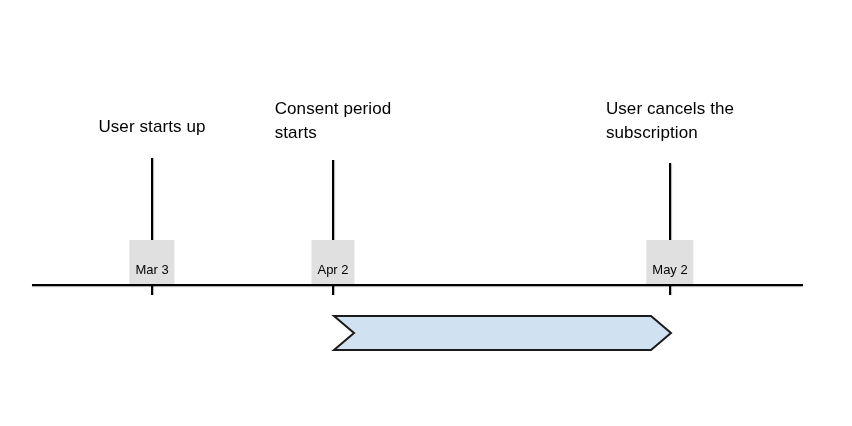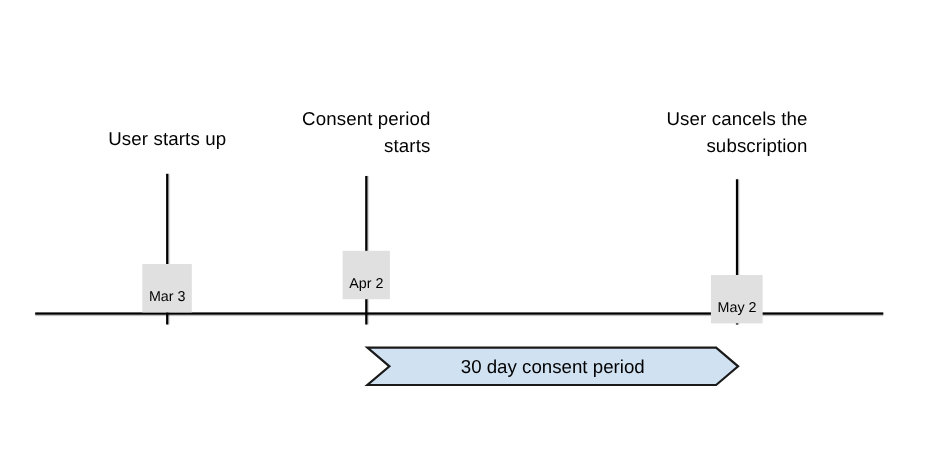--- a/index.html
+++ b/index.html
@@ -35,21 +35,21 @@
   .event {
     position: absolute;
     top: 0;
     width: 0;
     height: 0;
   }
   .event-title {
     position: absolute;
     transform: translateX(-50%);
     white-space: pre;
-    text-align: right;
+    text-align: left;
     font-size: 17px;
     line-height: 24px;
     color: #000000;
     letter-spacing: 0.1px;
   }
   .event-tick {
     position: absolute;
     left: -1px;
     width: 2px;
     background: #000000;
@@ -102,30 +102,29 @@
   <div class="event" id="event-0" style="left: 152px;">
     <div class="event-title" style="top: 115px;">User starts up</div>
     <div class="event-tick" style="top: 158px; height: 137px;"></div>
     <div class="event-date" style="top: 240px;">Mar 3</div>
   </div>
 
   <div class="event" id="event-1" style="left: 333px;">
     <div class="event-title" style="top: 97px;">Consent period
 starts</div>
     <div class="event-tick" style="top: 160px; height: 135px;"></div>
-    <div class="event-date" style="top: 228px;">Apr 2</div>
+    <div class="event-date" style="top: 240px;">Apr 2</div>
   </div>
 
   <div class="event" id="event-2" style="left: 670px;">
     <div class="event-title" style="top: 97px;">User cancels the
 subscription</div>
     <div class="event-tick" style="top: 163px; height: 132px;"></div>
-    <div class="event-date" style="top: 240px; margin-top: 10px;">May 2</div>
+    <div class="event-date" style="top: 240px;">May 2</div>
   </div>
 
   <div class="banner" style="left: 333px; top: 315px; width: 339px; height: 36px;">
     <svg viewBox="0 0 339 36" preserveAspectRatio="none">
       <polygon id="banner-shape" points="1,1 318,1 338,18 318,35 1,35 21,18" stroke-width="2" stroke-linejoin="miter" fill="#d0e1f2" stroke="#1a1a1a"></polygon>
     </svg>
-    <div class="banner-label">30 day consent period</div>
   </div>
 
 </div>
 
 </body></html>

